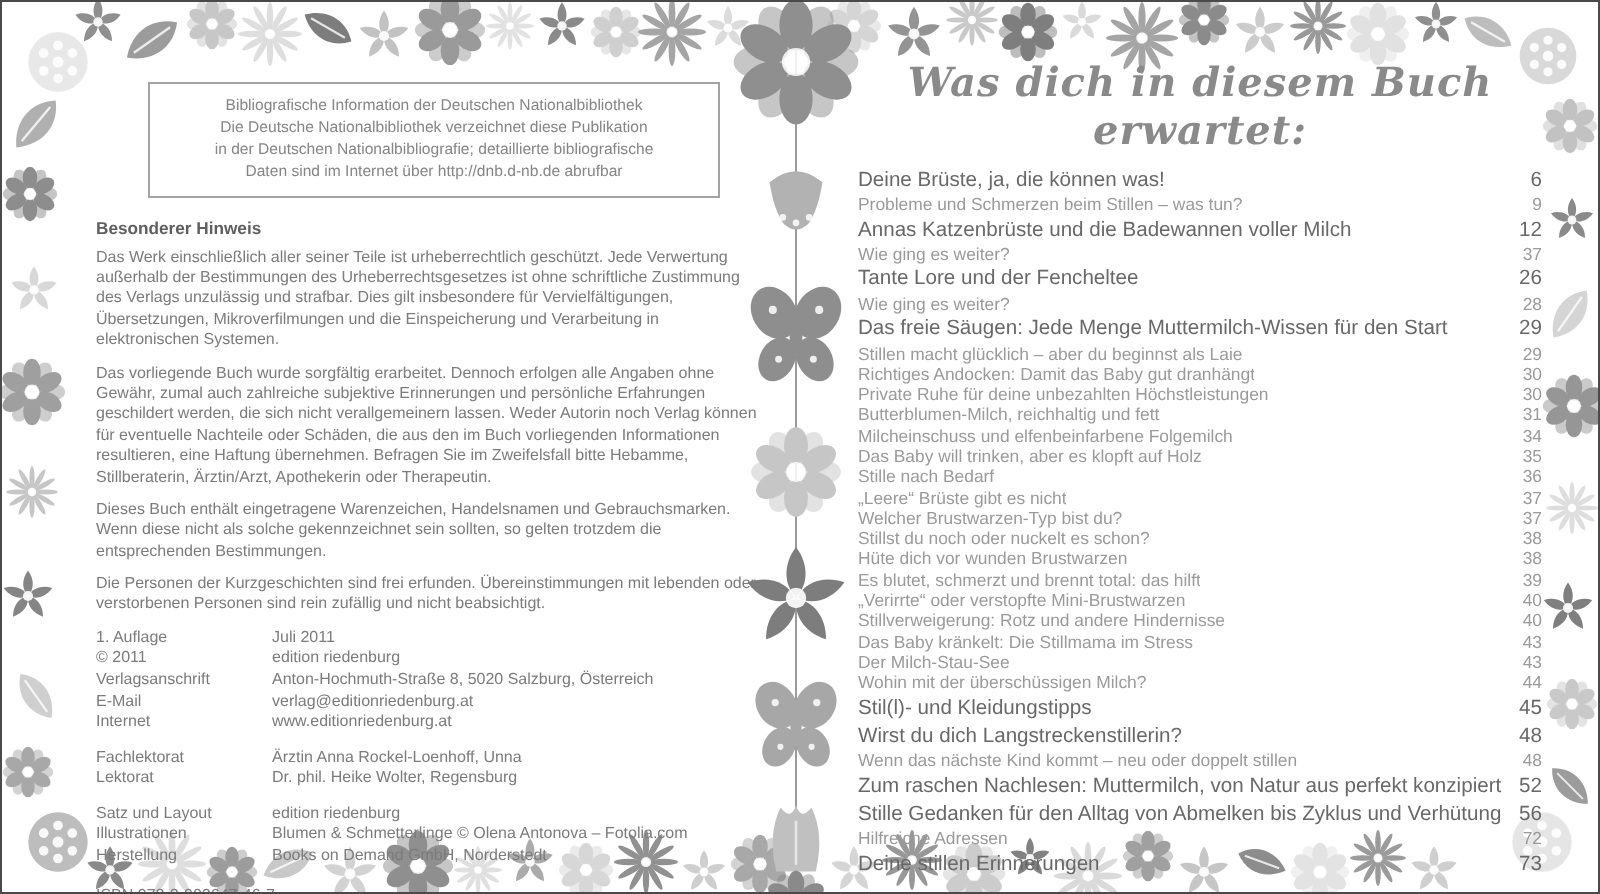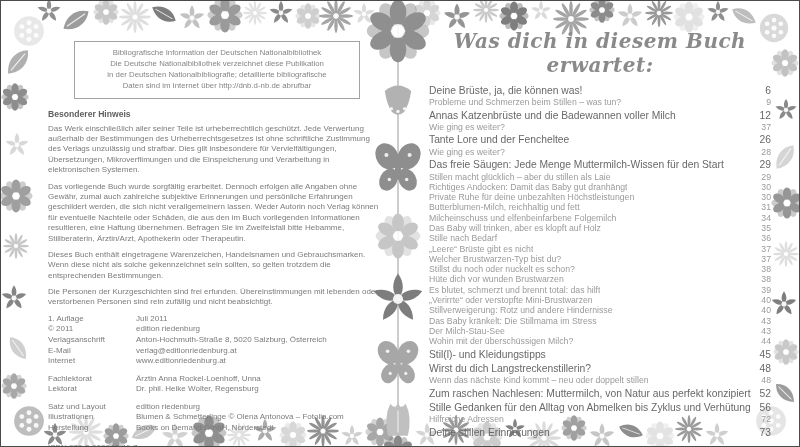--- a/index.html
+++ b/index.html
@@ -298,21 +298,21 @@
         </div>
         <div class="toc-row lvl2">
           <span class="t">Wie ging es weiter?</span>
           <span class="num">28</span>
         </div>
         <div class="toc-row lvl1">
           <span class="t">Das freie Säugen: Jede Menge Muttermilch-Wissen für den Start</span>
           <span class="num">29</span>
         </div>
         <div class="toc-row lvl2">
-          <span class="t">Stillen macht glücklich – aber du stillen als Laie</span>
+          <span class="t">Stillen macht glücklich – aber du beginnst als Laie</span>
           <span class="num">29</span>
         </div>
         <div class="toc-row lvl2">
           <span class="t">Richtiges Andocken: Damit das Baby gut dranhängt</span>
           <span class="num">30</span>
         </div>
         <div class="toc-row lvl2">
           <span class="t">Private Ruhe für deine unbezahlten Höchstleistungen</span>
           <span class="num">30</span>
         </div>

